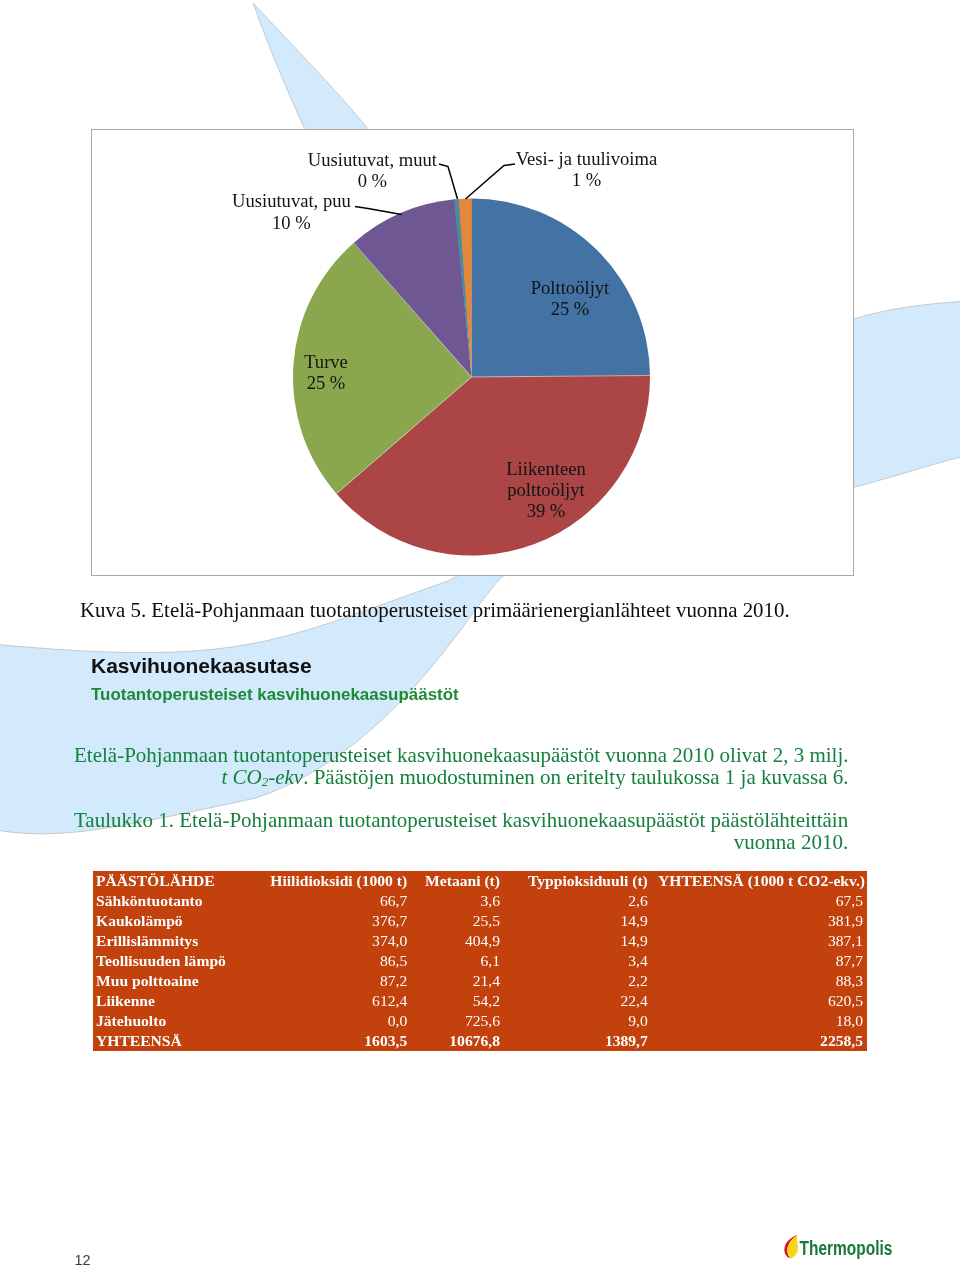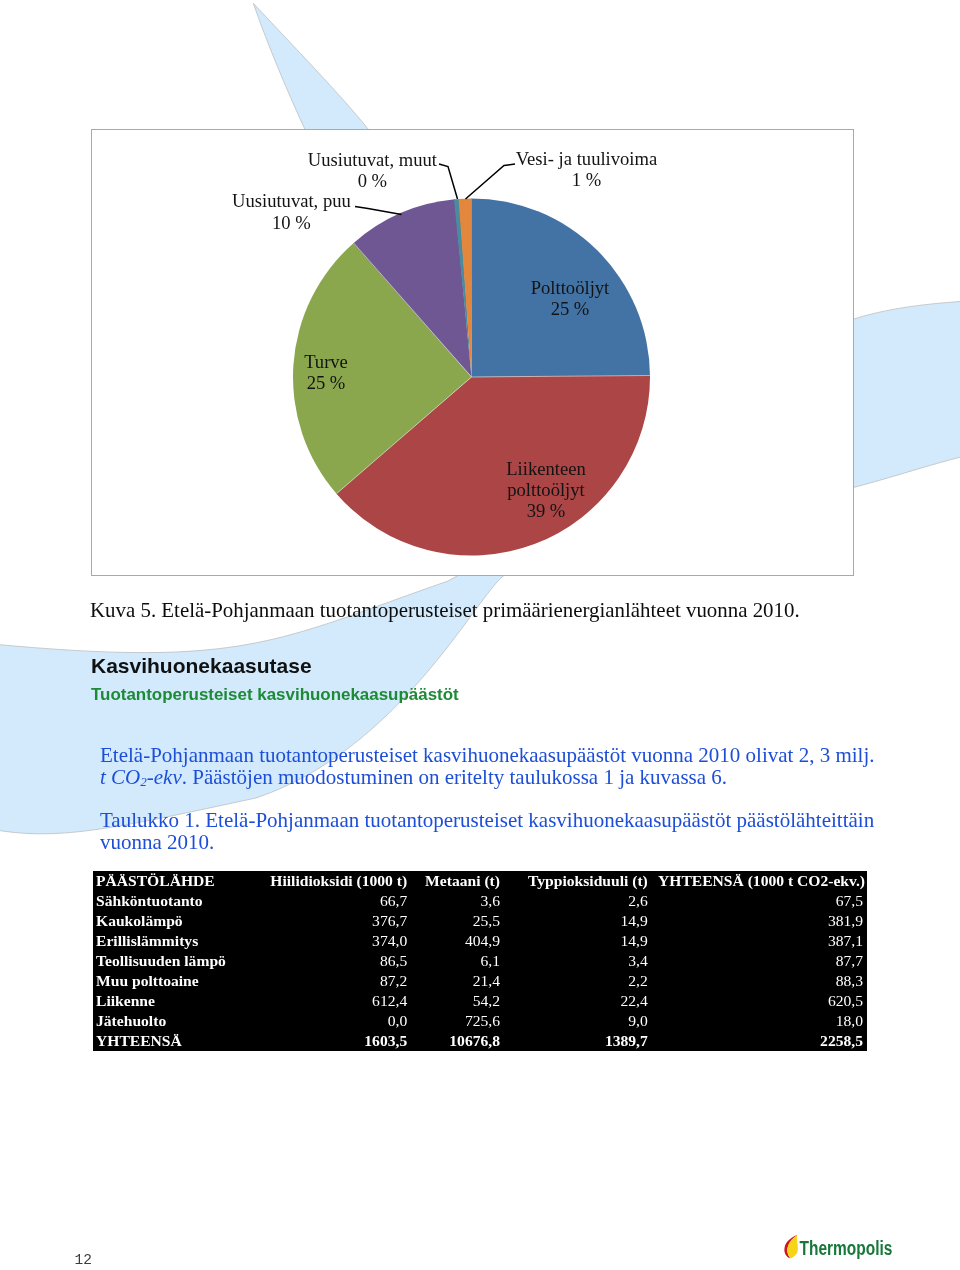--- a/index.html
+++ b/index.html
@@ -3,37 +3,37 @@
 <meta charset="utf-8">
 <style>
   html,body{margin:0;padding:0;}
   body{width:960px;height:1270px;background:#ffffff;position:relative;overflow:hidden;
        font-family:"Liberation Serif",serif;}
   .page{position:absolute;left:0;top:0;width:960px;height:1270px;}
   #waves{position:absolute;left:0;top:0;width:960px;height:1270px;}
   .chart-frame{position:absolute;left:91px;top:129px;width:763px;height:447px;
        border:1px solid #a9a9a9;background:#ffffff;box-sizing:border-box;overflow:hidden;}
   #pie{position:absolute;left:-1px;top:-1px;width:763px;height:447px;}
-  .caption{position:absolute;left:90px;top:598px;font-size:20.9px;line-height:24px;color:#0d0d0d;}
+  .caption{position:absolute;left:80px;top:598px;font-size:20.9px;line-height:24px;color:#0d0d0d;}
   .h1{position:absolute;left:91px;top:653.5px;font-family:"Liberation Sans",sans-serif;
       font-weight:bold;font-size:21px;color:#111111;}
   .h2{position:absolute;left:91px;top:685px;font-family:"Liberation Sans",sans-serif;
       font-weight:bold;font-size:16.95px;color:#1e8a36;}
-  .para{position:absolute;left:100px;font-size:21px;line-height:22px;color:#1d4ed8;}
+  .para{position:absolute;left:74px;font-size:21px;line-height:22px;color:#15803d;text-align:right;}
   .para sub{font-size:13px;vertical-align:-0.18em;}
   table.tbl{position:absolute;left:92.5px;top:870.5px;width:774.7px;table-layout:fixed;border-collapse:collapse;
        font-family:"Liberation Serif",serif;font-size:15.6px;font-weight:normal;}
-  table.tbl td{background:#000000;color:#ffffff;padding:0 6px;height:20px;line-height:20px;white-space:nowrap;}
+  table.tbl td{background:#c2410c;color:#ffffff;padding:0 6px;height:20px;line-height:20px;white-space:nowrap;}
   table.tbl td.c0{text-align:left;padding-left:3.5px;font-weight:bold;}
   table.tbl td.num{text-align:right;padding-right:4.2px;}
   table.tbl tr.hdr td{font-weight:bold;}
   table.tbl tr.total td{font-weight:bold;}
   table.tbl tr.hdr td.c0{text-align:left;}
   table.tbl tr.hdr td.num{text-align:right;}
-  .footer-num{position:absolute;left:74.5px;top:1252px;font-family:Liberation Mono, monospace;
+  .footer-num{position:absolute;left:74.5px;top:1252px;font-family:Liberation Sans, sans-serif;
        font-size:14.5px;color:#3b3b3b;}
   .footer-txt{position:absolute;left:116.5px;top:1251.5px;font-family:"Liberation Sans",sans-serif;
        font-weight:bold;font-size:14.05px;color:#1a1a1a;}
   .logo{position:absolute;left:775px;top:1222px;width:115px;height:36px;overflow:visible;}
 </style>
 </head>
 <body>
 
 <div class="page">
 

